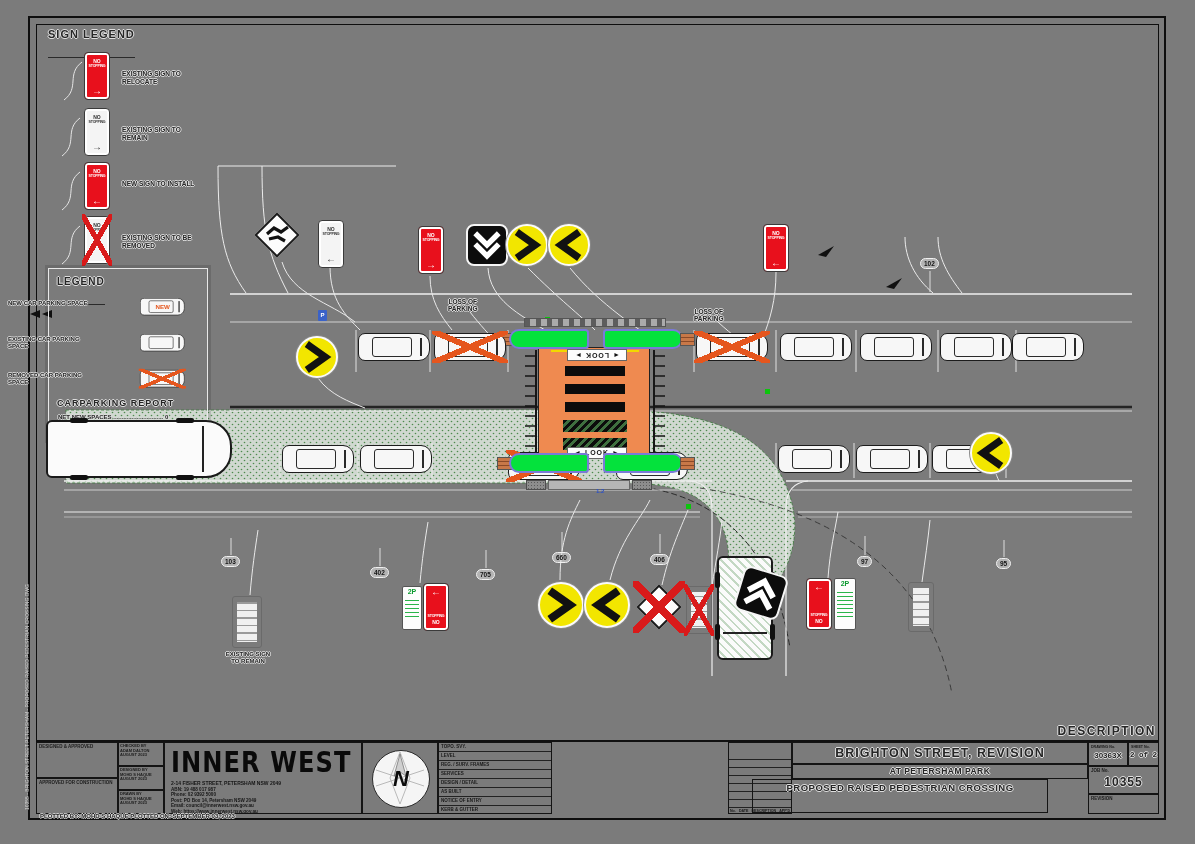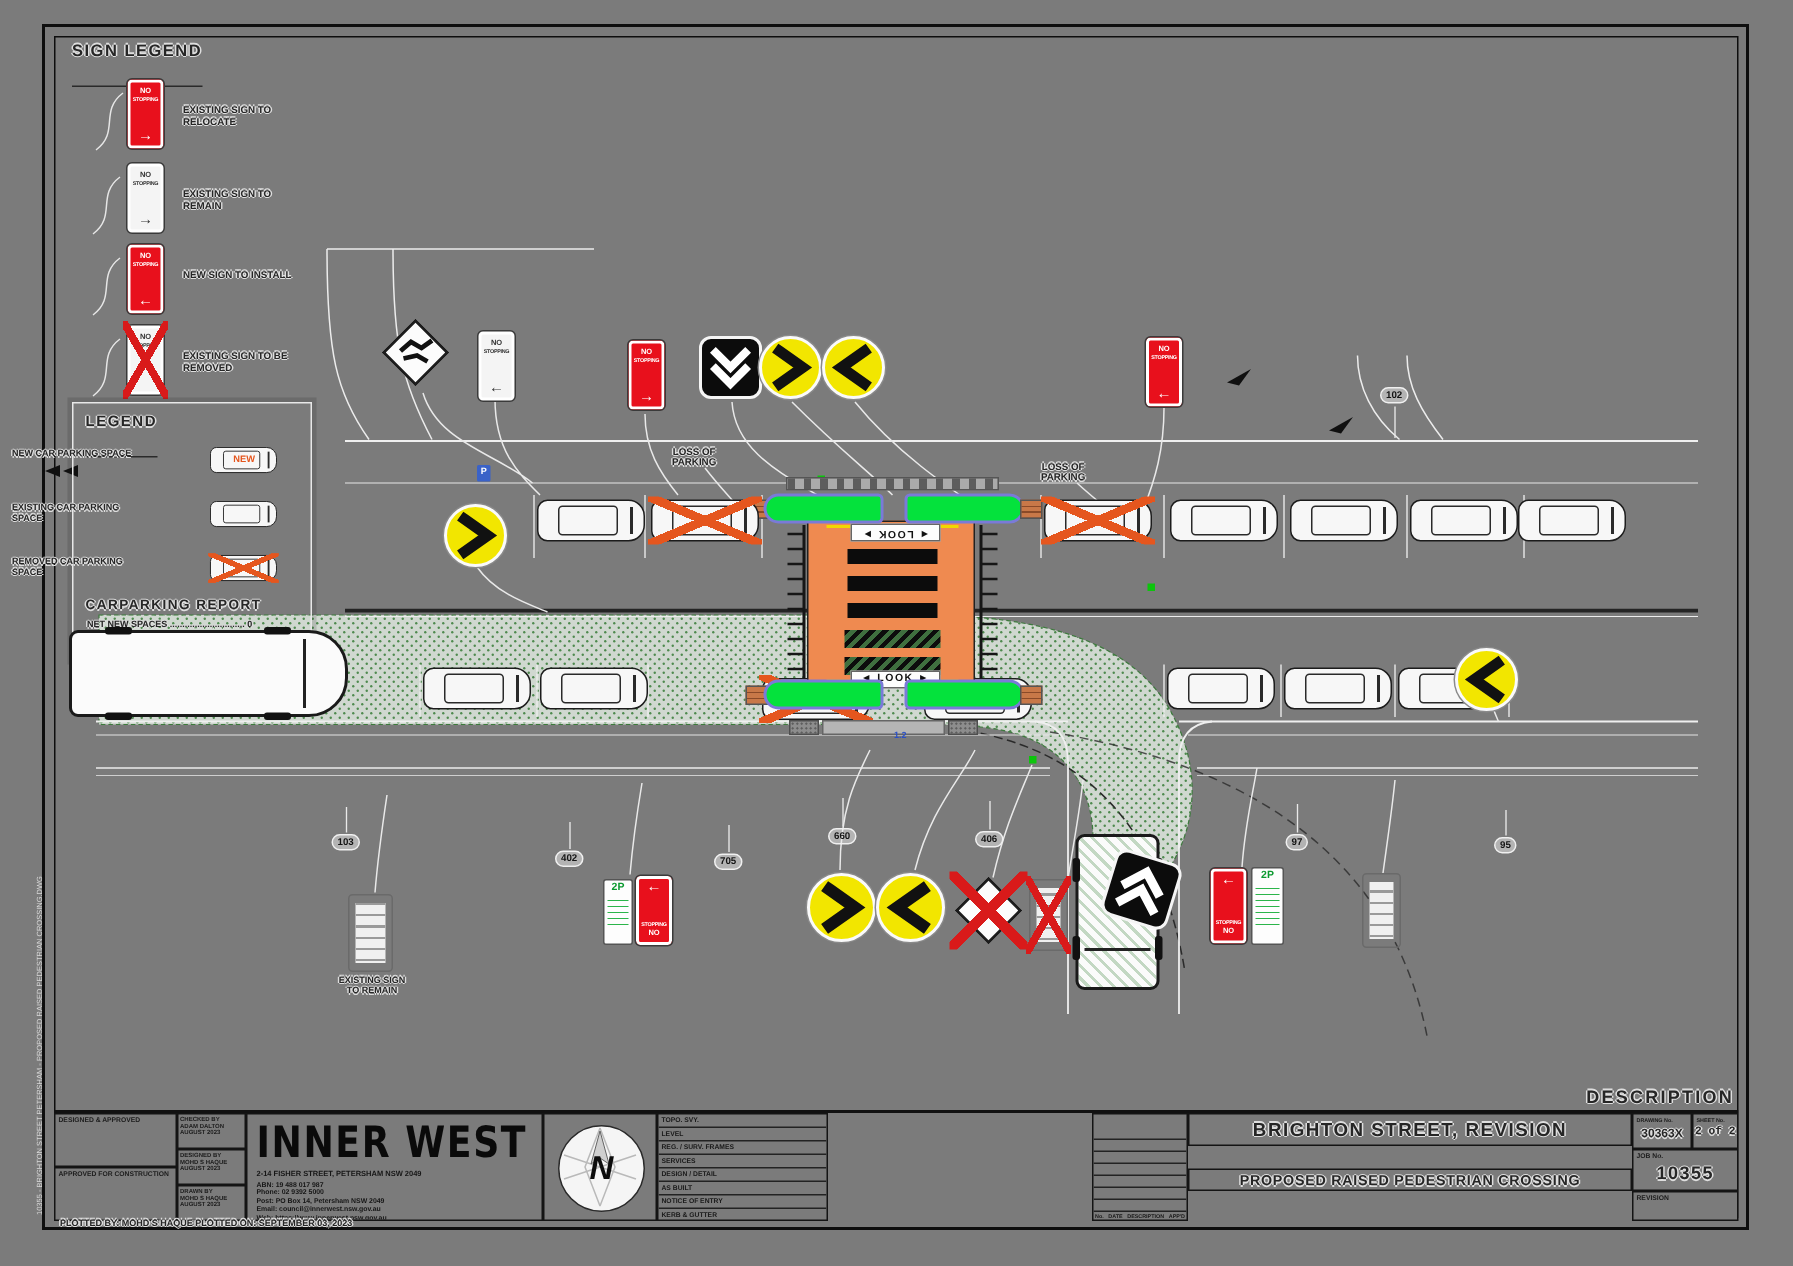--- a/index.html
+++ b/index.html
@@ -556,21 +556,24 @@
         <span>No.</span>
         <span>DATE</span>
         <span>DESCRIPTION</span>
         <span>APP'D</span>
       </div>
     </div>
 
     <div class="tb-cell" style="left:756px;top:0;width:296px;height:22px;">
       <div class="tb-big halo" style="font-size:12.5px;letter-spacing:1px;line-height:20px;">BRIGHTON STREET, REVISION</div>
     </div>
-    <div class="tb-cell" style="left:756px;top:37px;width:296px;height:15px;">
+    <div class="tb-cell" style="left:756px;top:22px;width:296px;height:15px;">
+      <div class="tb-big halo" style="font-size:8.5px;line-height:13px;letter-spacing:0.5px;">AT PETERSHAM PARK</div>
+    </div>
+    <div class="tb-cell" style="left:716px;top:37px;width:296px;height:34px;">
       <div class="tb-big halo" style="font-size:9.5px;line-height:15px;letter-spacing:0.5px;">PROPOSED RAISED PEDESTRIAN CROSSING</div>
     </div>
 
     <div class="tb-cell" style="left:1052px;top:0;width:40px;height:24px;">
       <div class="tb-lbl" style="font-size:3.6px;">DRAWING No.</div>
       <div class="tb-big halo" style="font-size:8px;">30363X</div>
     </div>
     <div class="tb-cell" style="left:1092px;top:0;width:31px;height:24px;">
       <div class="tb-lbl" style="font-size:3.6px;">SHEET No.</div>
       <div class="tb-big halo" style="font-size:7.5px;font-family:Liberation Mono, monospace;">2 of 2</div>

